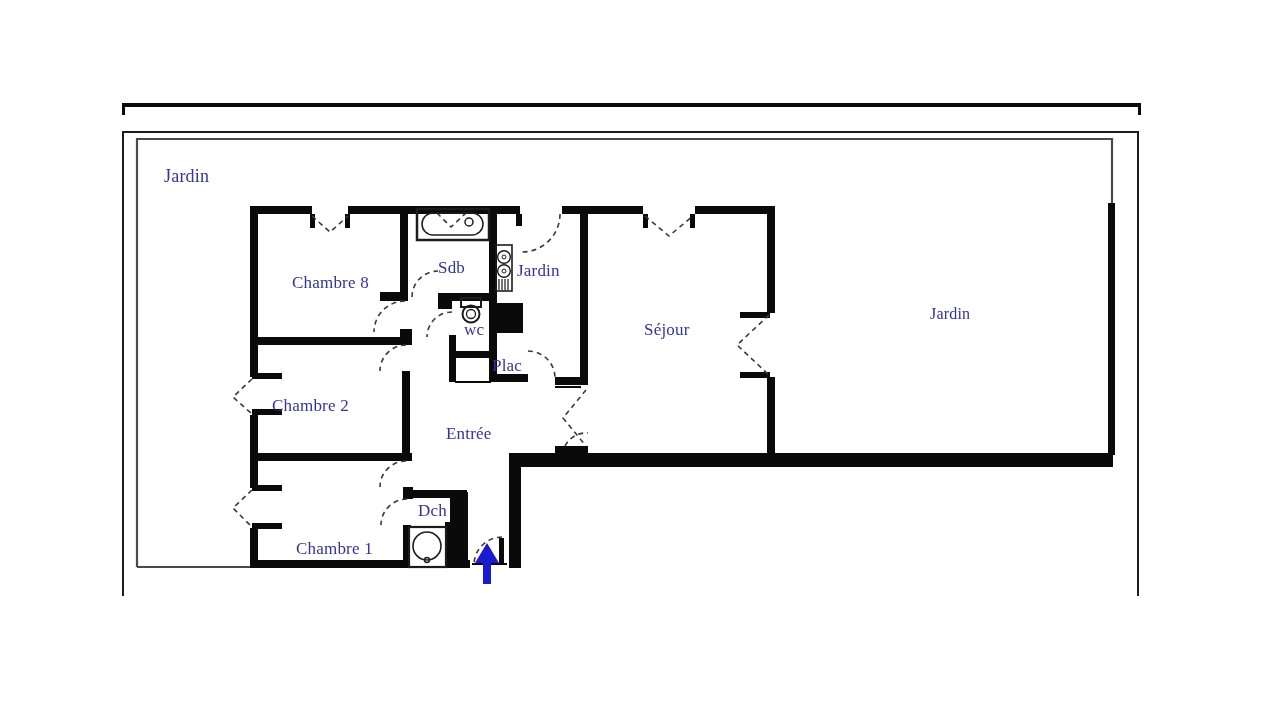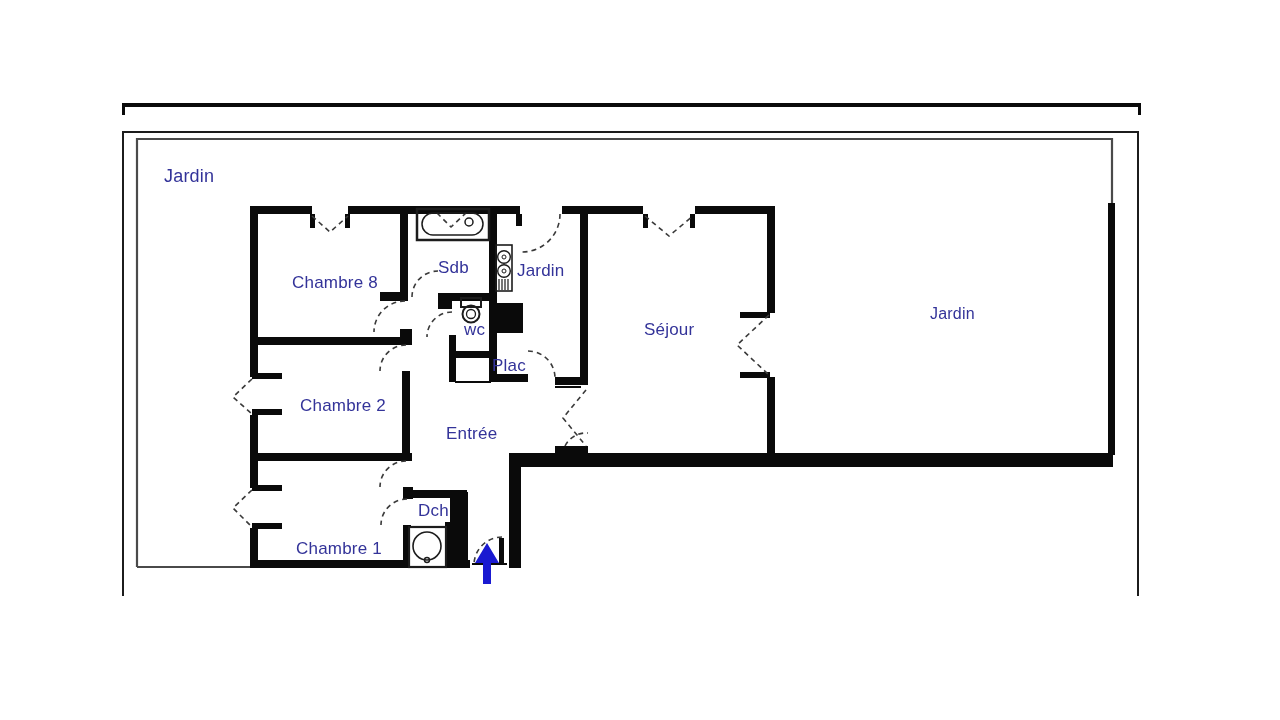--- a/index.html
+++ b/index.html
@@ -1,17 +1,17 @@
 <!DOCTYPE html>
 <html style="--bg: #ffffff; --wall: #0a0a0a; --label: #333399; --arrow: #1a1ad1; --fence: #4a4a4a;"><head>
 <meta charset="utf-8">
 <style>
   html,body{margin:0;padding:0;background:#fff;}
   #screen{position:relative;width:1280px;height:596px;background:var(--bg,#fff);overflow:hidden;
-          font-family:Liberation Sans, sans-serif;}
+          font-family:Liberation Serif, serif;}
   #plan-svg{position:absolute;left:0;top:0;}
   .room-label{position:absolute;color:var(--label,#333399);font-size:17px;line-height:1;
               white-space:nowrap;letter-spacing:0.2px;}
   .room-label.big{font-size:18px;}
   .room-label.small{font-size:16px;}
   .wall{fill:var(--wall,#0a0a0a);stroke:none;}
   .thinline{stroke:var(--wall,#0a0a0a);stroke-width:2;fill:none;}
   .fence{stroke:var(--fence,#4a4a4a);stroke-width:2.2;fill:none;}
   .frame{stroke:#1c1c1c;stroke-width:2;fill:none;}
   .dash{stroke:#3a3a3a;stroke-width:1.6;fill:none;stroke-dasharray:5 4;}
@@ -162,17 +162,17 @@
   </svg>
 
   <span class="room-label big" style="left:164px;top:167px;">Jardin</span>
   <span class="room-label" style="left:292px;top:274px;">Chambre 8</span>
   <span class="room-label" style="left:438px;top:259px;">Sdb</span>
   <span class="room-label" style="left:517px;top:262px;">Jardin</span>
   <span class="room-label" style="left:644px;top:321px;">Séjour</span>
   <span class="room-label small" style="left:930px;top:306px;">Jardin</span>
   <span class="room-label" style="left:464px;top:321px;">wc</span>
   <span class="room-label" style="left:452px;top:357px;margin-left:40px;">Plac</span>
-  <span class="room-label" style="left:300px;top:397px;">Chambre 2</span>
+  <span class="room-label" style="left:272px;top:397px;">Chambre 2</span>
   <span class="room-label" style="left:446px;top:425px;">Entrée</span>
   <span class="room-label" style="left:296px;top:540px;text-align:right;">Chambre 1</span>
   <span class="room-label" style="left:418px;top:502px;">Dch</span>
 </div>
 
 </body></html>

